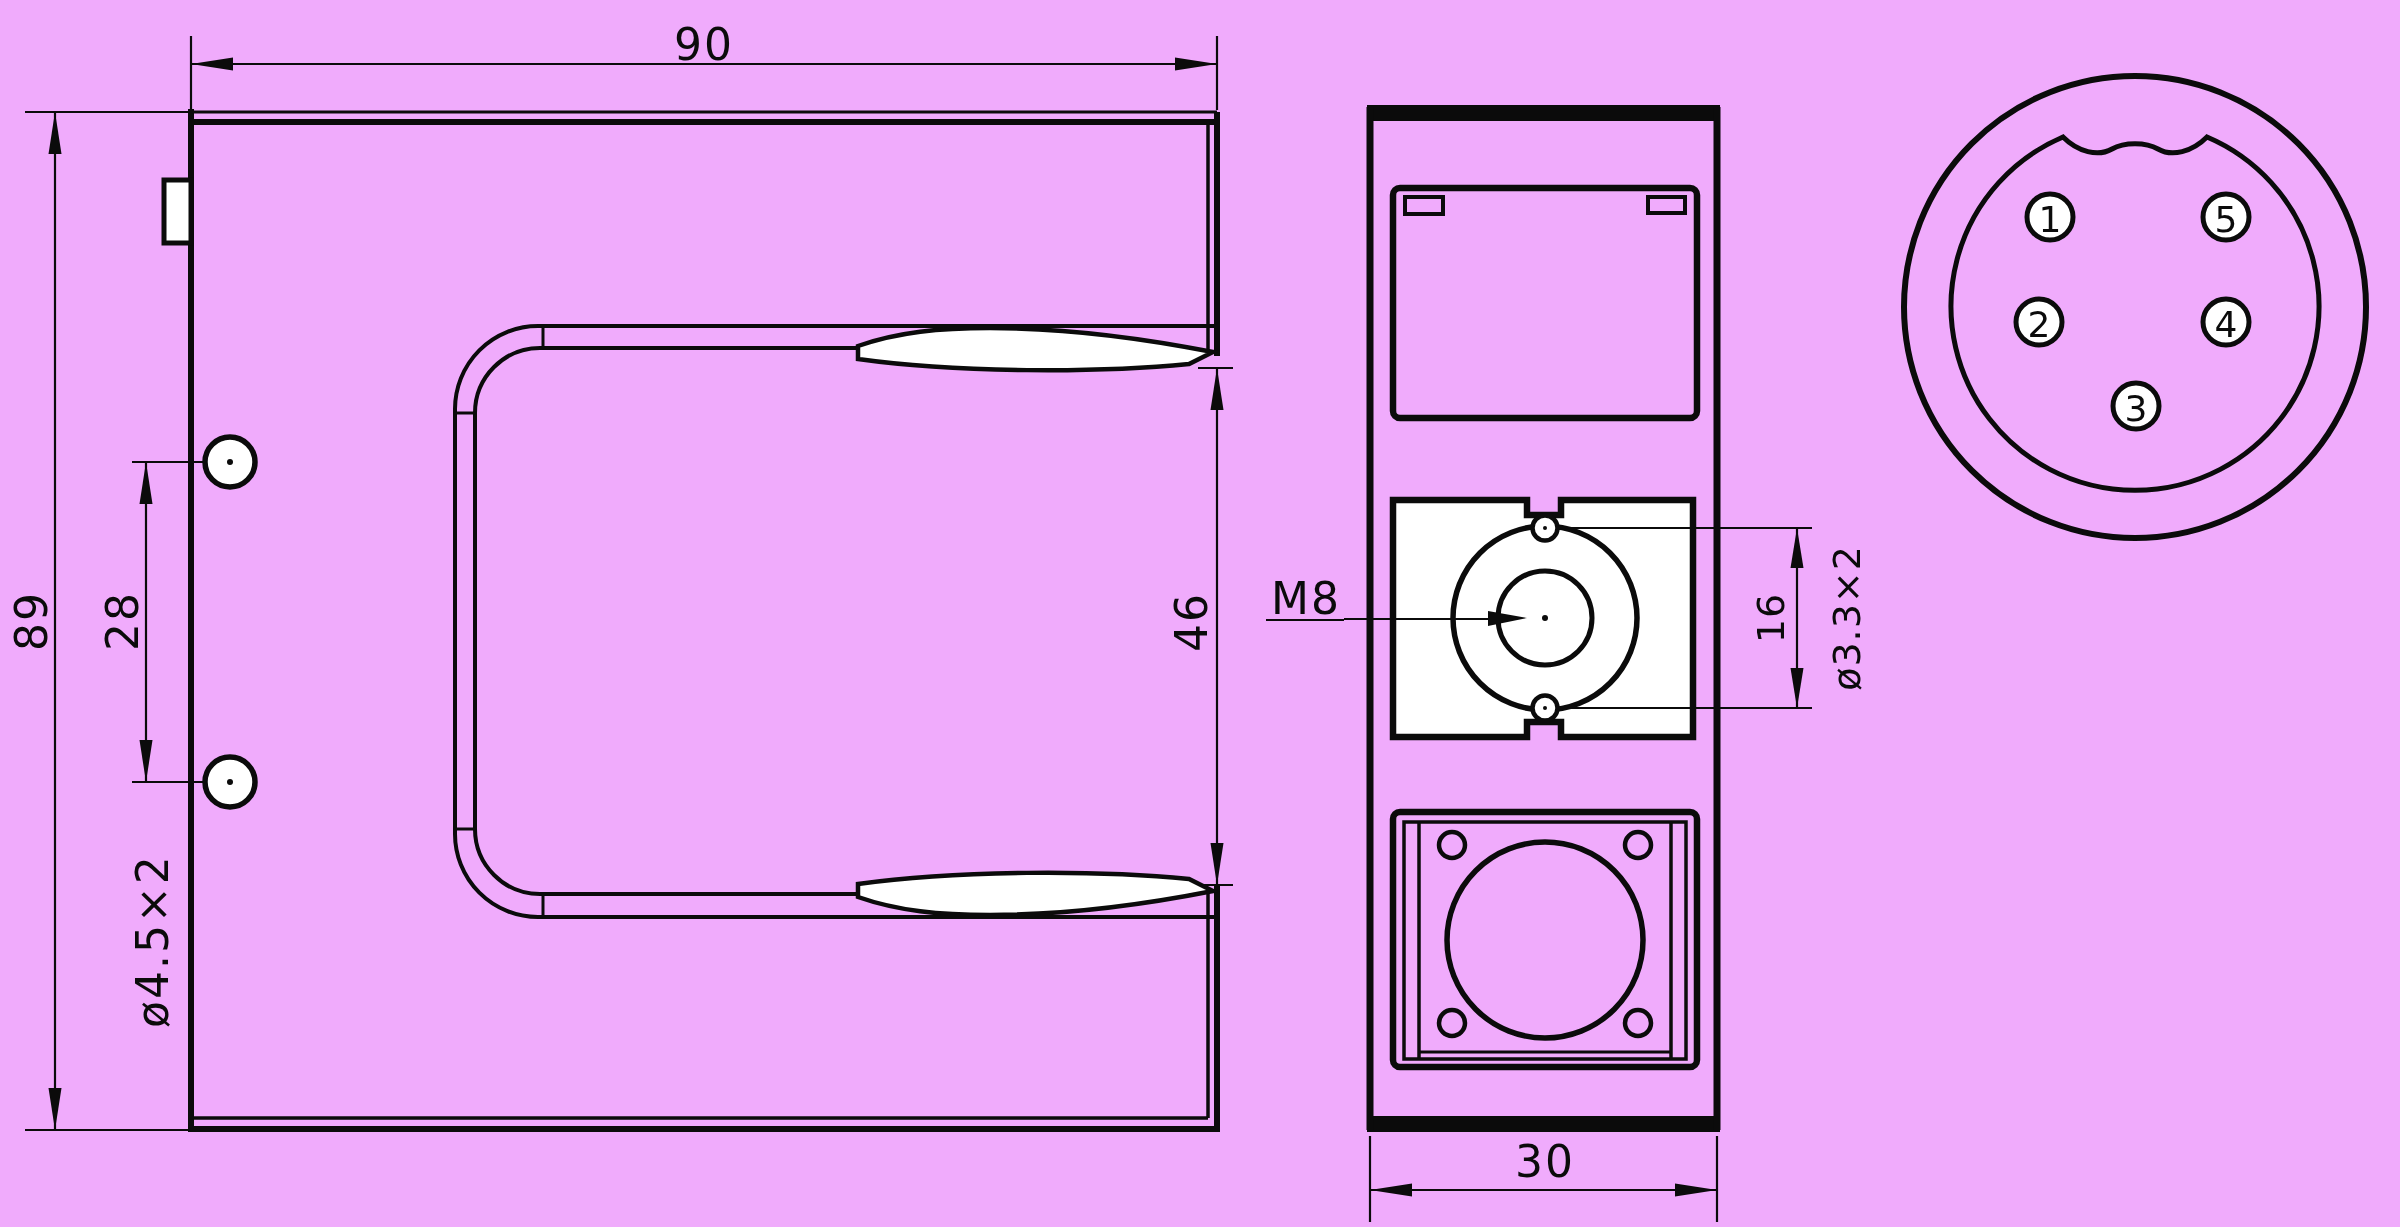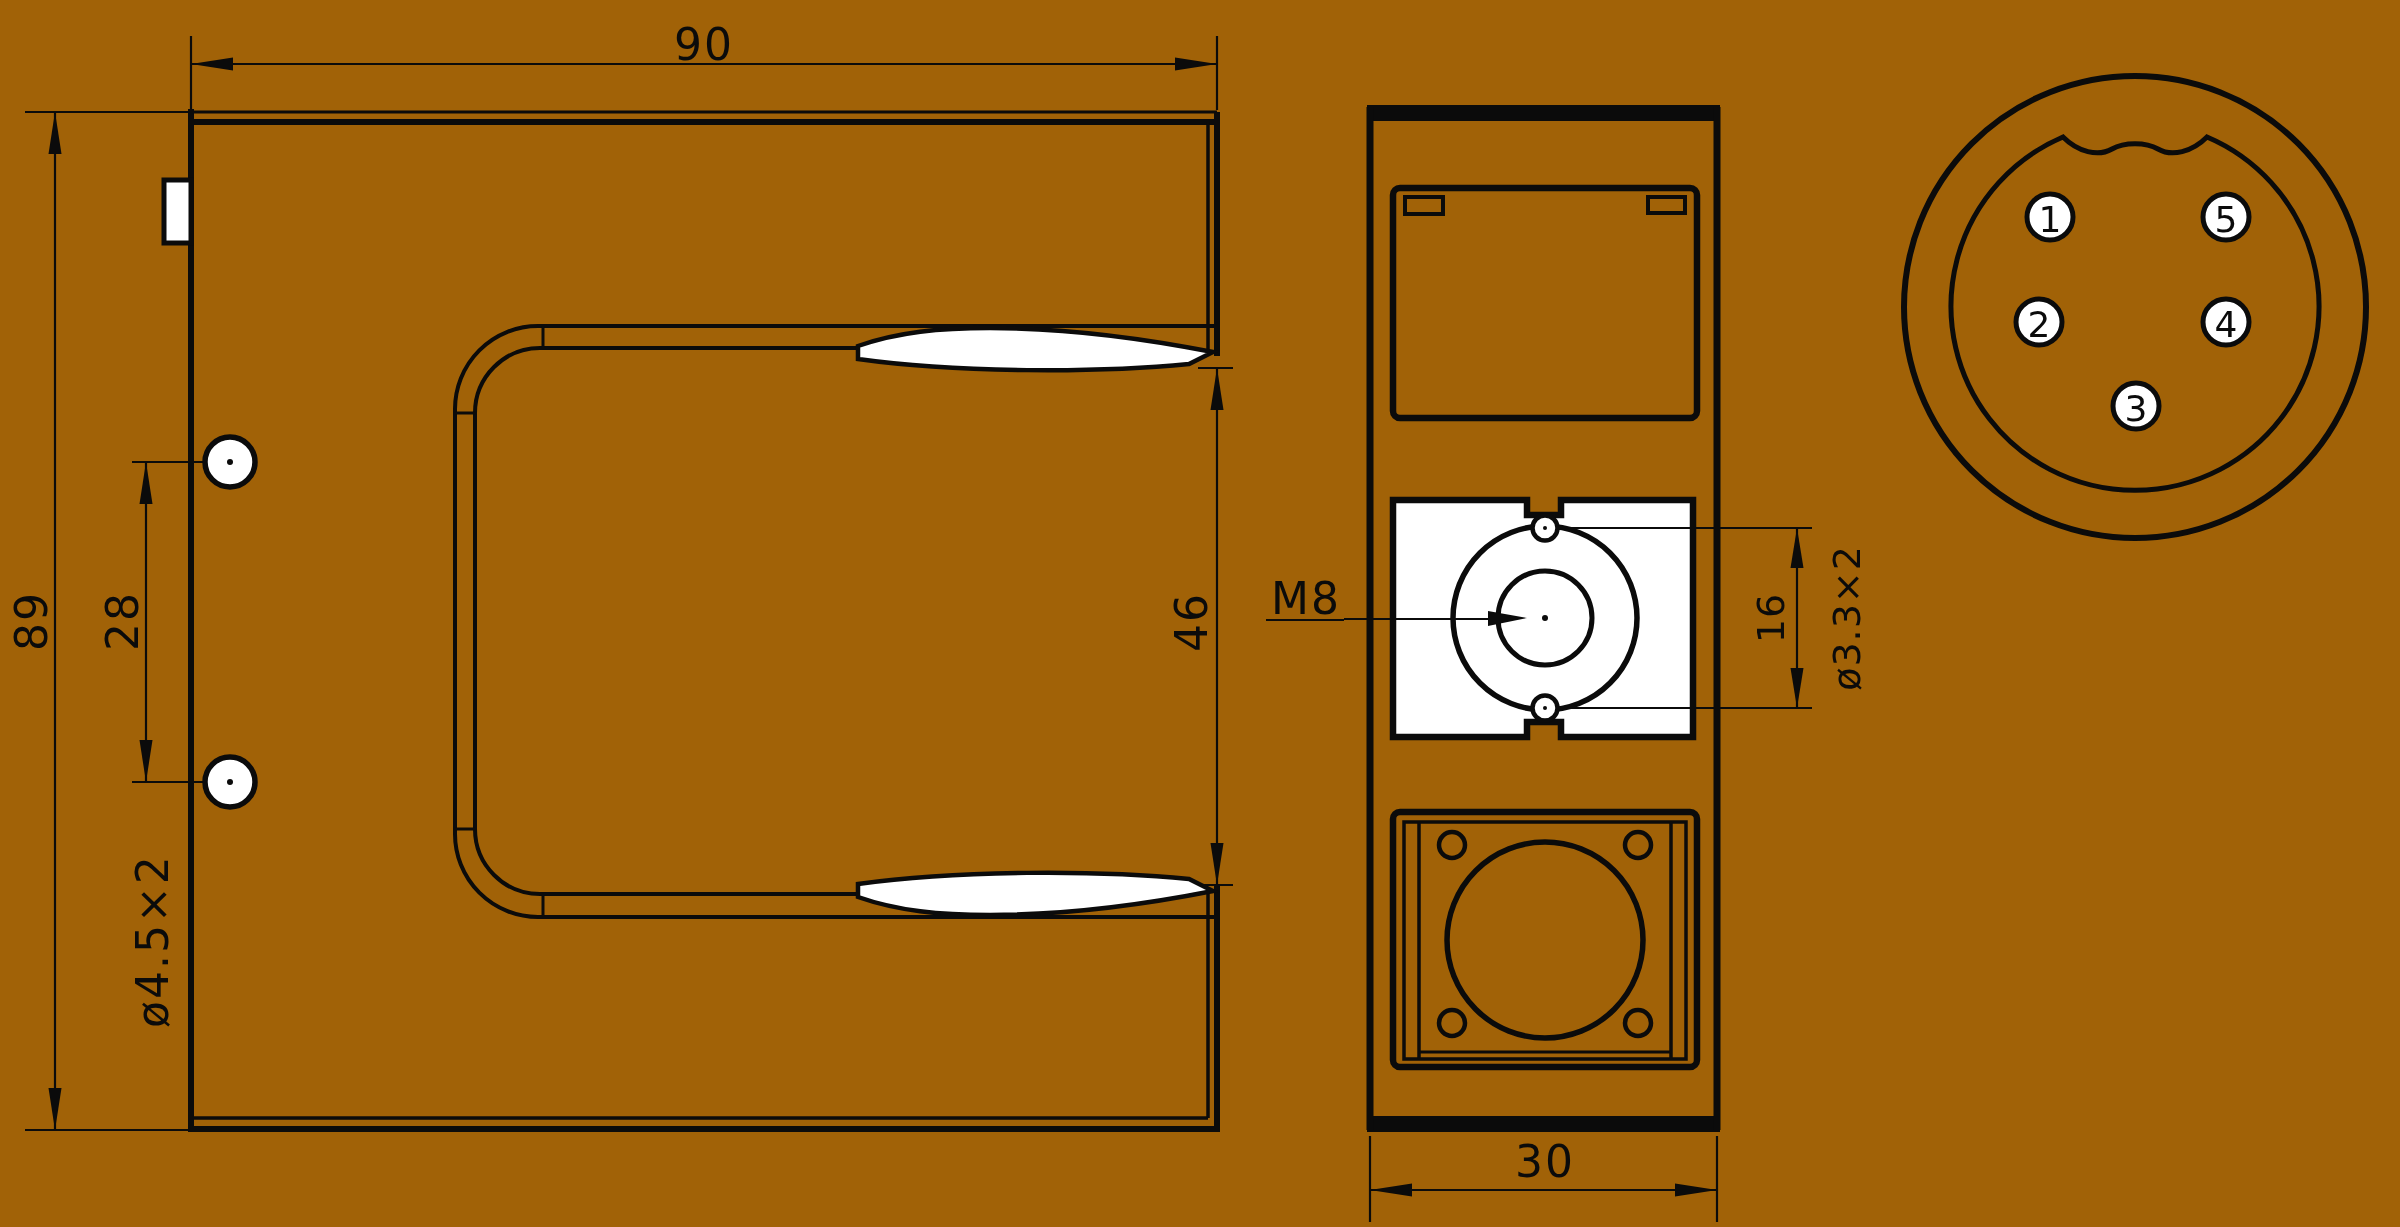--- a/index.html
+++ b/index.html
@@ -1,16 +1,16 @@
 <!DOCTYPE html>
 <html><head>
 <meta charset="utf-8">
 <style>
   html,body{margin:0;padding:0;background:#ffffff;}
-  .page{width:2400px;height:1227px;position:relative;background:#a16207;overflow:hidden;}
+  .page{width:2400px;height:1227px;position:relative;background:#f0abfc;overflow:hidden;}
   svg{display:block;}
   text{font-family:"DejaVu Sans","Liberation Sans",sans-serif;fill:#0b0b0b;}
   .dim-text{font-size:44px;letter-spacing:2px;}
   .dim-text-sm{font-size:38px;letter-spacing:1px;}
   .pin-text{font-size:36px;}
   .ln{stroke:#0b0b0b;fill:none;}
   .fillw{fill:#ffffff;}
   .arrow{fill:#0b0b0b;stroke:none;}
 </style>
 </head>

